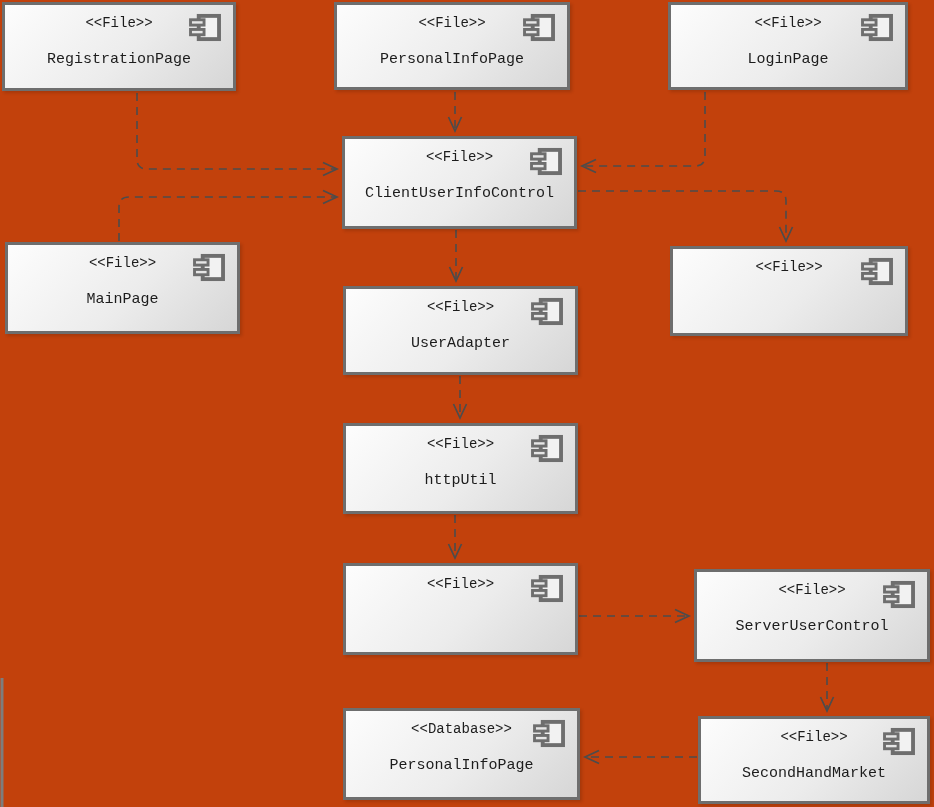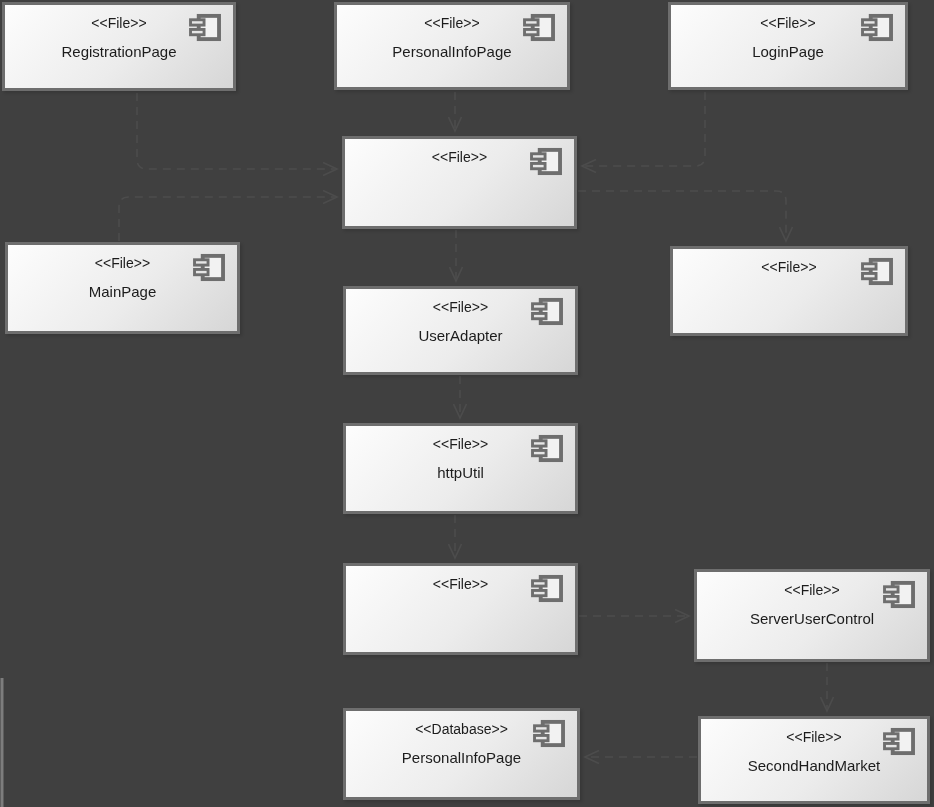--- a/index.html
+++ b/index.html
@@ -1,39 +1,39 @@
 <!DOCTYPE html>
 <html><head>
 <meta charset="utf-8">
 <style>
   html, body { margin: 0; padding: 0; background: #ffffff; }
   #canvas {
     position: relative;
     width: 934px;
     height: 807px;
-    background: #404040;
+    background: #c2410c;
     overflow: hidden;
-    font-family: Liberation Sans, sans-serif;
+    font-family: Liberation Mono, monospace;
   }
   .comp {
     position: absolute;
     box-sizing: border-box;
     border: 3px solid #6e6e6e;
     background: linear-gradient(135deg, #fdfdfd 0%, #ececec 55%, #d6d6d6 100%);
     box-shadow: 2px 2px 3px rgba(0,0,0,0.15);
     text-align: center;
   }
   .stereo {
     margin-top: 10px;
     font-size: 14px;
     color: #1c1c1c;
     white-space: nowrap;
   }
   .cname {
-    margin-top: 12px;
+    margin-top: 20px;
     font-size: 15px;
     color: #1c1c1c;
     white-space: nowrap;
   }
   .comp-icon {
     position: absolute;
     top: 8px;
     right: 11px;
     width: 33px;
     height: 29px;
@@ -96,20 +96,21 @@
     <div class="cname">LoginPage</div>
     <svg class="comp-icon" viewBox="0 0 34 30">
       <rect x="10" y="3" width="21" height="24" fill="#f2f2f2" stroke="#6e6e6e" stroke-width="4"></rect>
       <rect x="1.5" y="7" width="14" height="5.5" fill="#e6e6e6" stroke="#6e6e6e" stroke-width="3"></rect>
       <rect x="1.5" y="17" width="14" height="5.5" fill="#e6e6e6" stroke="#6e6e6e" stroke-width="3"></rect>
     </svg>
   </div>
 
   <div class="comp" style="left:342px; top:136px; width:235px; height:93px;">
     <div class="stereo">&lt;&lt;File&gt;&gt;</div>
+    <div class="cname">ClientUserInfoControl</div>
     <svg class="comp-icon" viewBox="0 0 34 30">
       <rect x="10" y="3" width="21" height="24" fill="#f2f2f2" stroke="#6e6e6e" stroke-width="4"></rect>
       <rect x="1.5" y="7" width="14" height="5.5" fill="#e6e6e6" stroke="#6e6e6e" stroke-width="3"></rect>
       <rect x="1.5" y="17" width="14" height="5.5" fill="#e6e6e6" stroke="#6e6e6e" stroke-width="3"></rect>
     </svg>
   </div>
 
   <div class="comp" style="left:5px; top:242px; width:235px; height:92px;">
     <div class="stereo">&lt;&lt;File&gt;&gt;</div>
     <div class="cname">MainPage</div>

